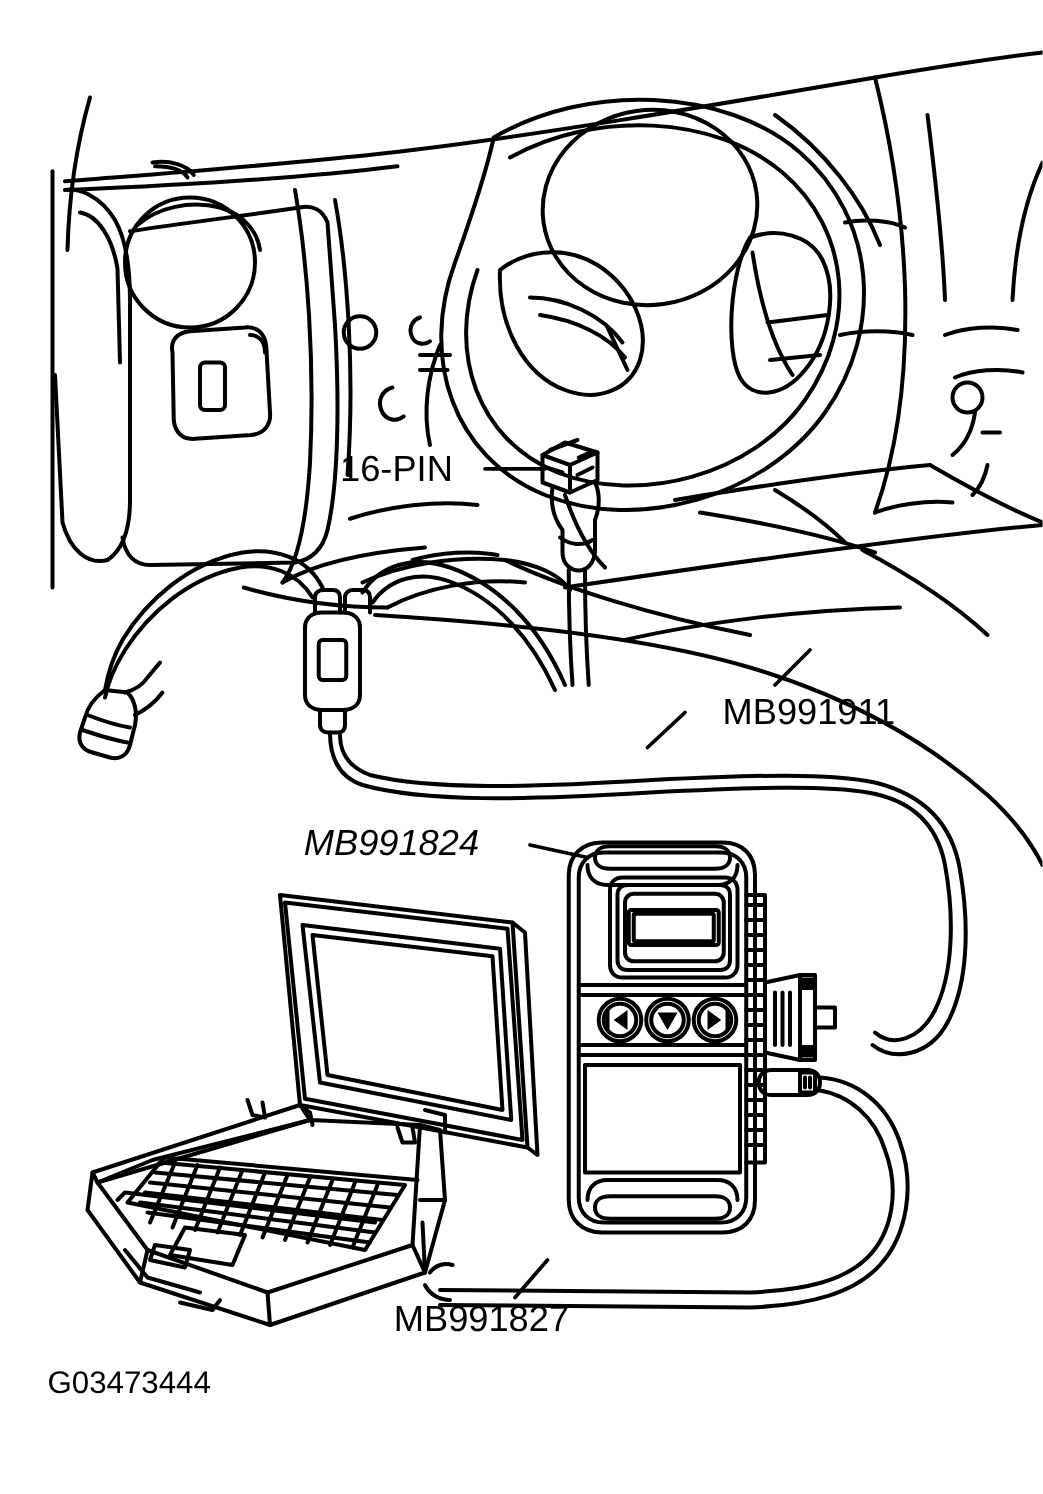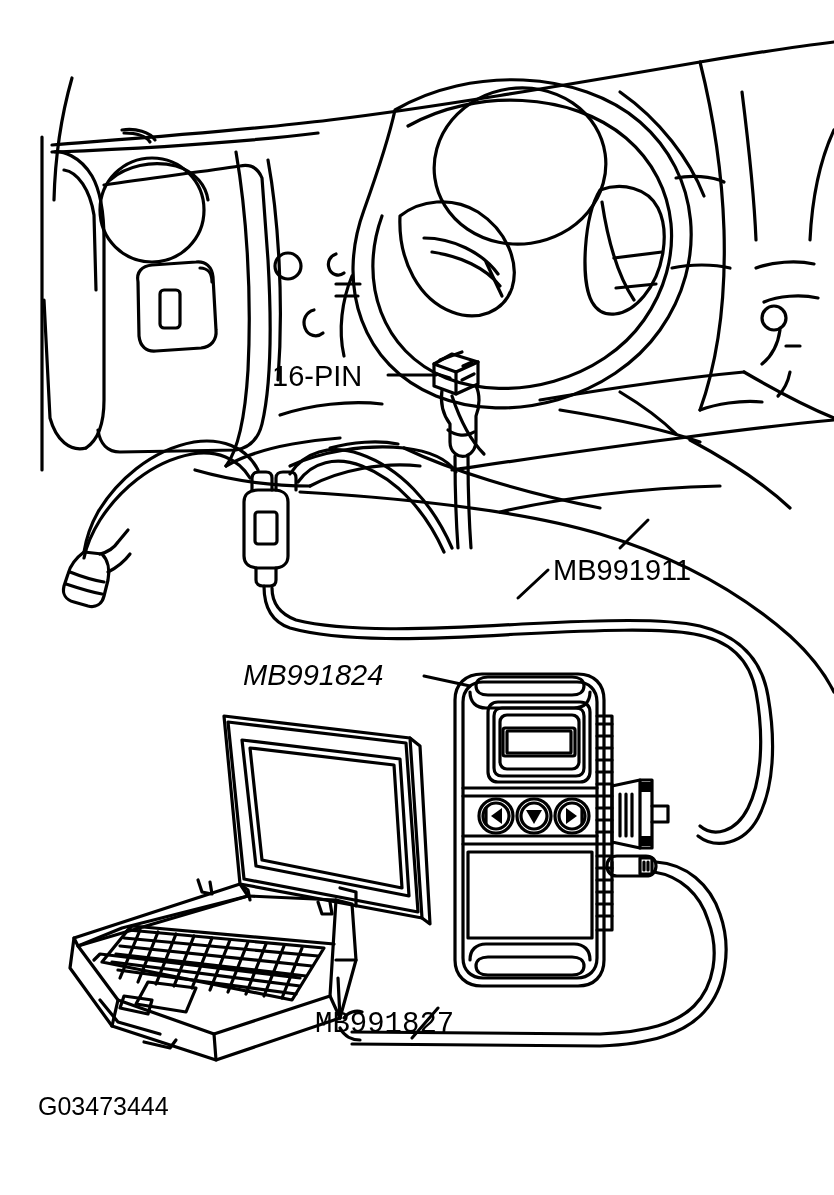--- a/index.html
+++ b/index.html
@@ -36,23 +36,23 @@
   .part-label {
     font-size: 29px;
     font-weight: 400;
   }
   .fig-id {
     font-size: 25px;
     font-weight: 400;
     text-align: center;
   }
   #label-16pin  { left: 272px; top: 360px; }
-  #label-991911 { left: 553px; top: 554px; }
+  #label-991911 { left: 578px; top: 554px; }
   #label-991824 { left: 243px; top: 659px; font-style: italic; }
-  #label-991827 { left: 315px; top: 1008px; font-family: Liberation Mono, monospace; }
+  #label-991827 { left: 315px; top: 1040px; }
   #label-figid  { left: 38px;  top: 1092px; }
 </style>
 </head>
 <body>
 
 <div id="figure">
 
   <svg id="art" viewBox="0 0 834 1195" xmlns="http://www.w3.org/2000/svg">
 
     <g fill="none" stroke="#000000" stroke-width="3.2" stroke-linecap="round" stroke-linejoin="round">

